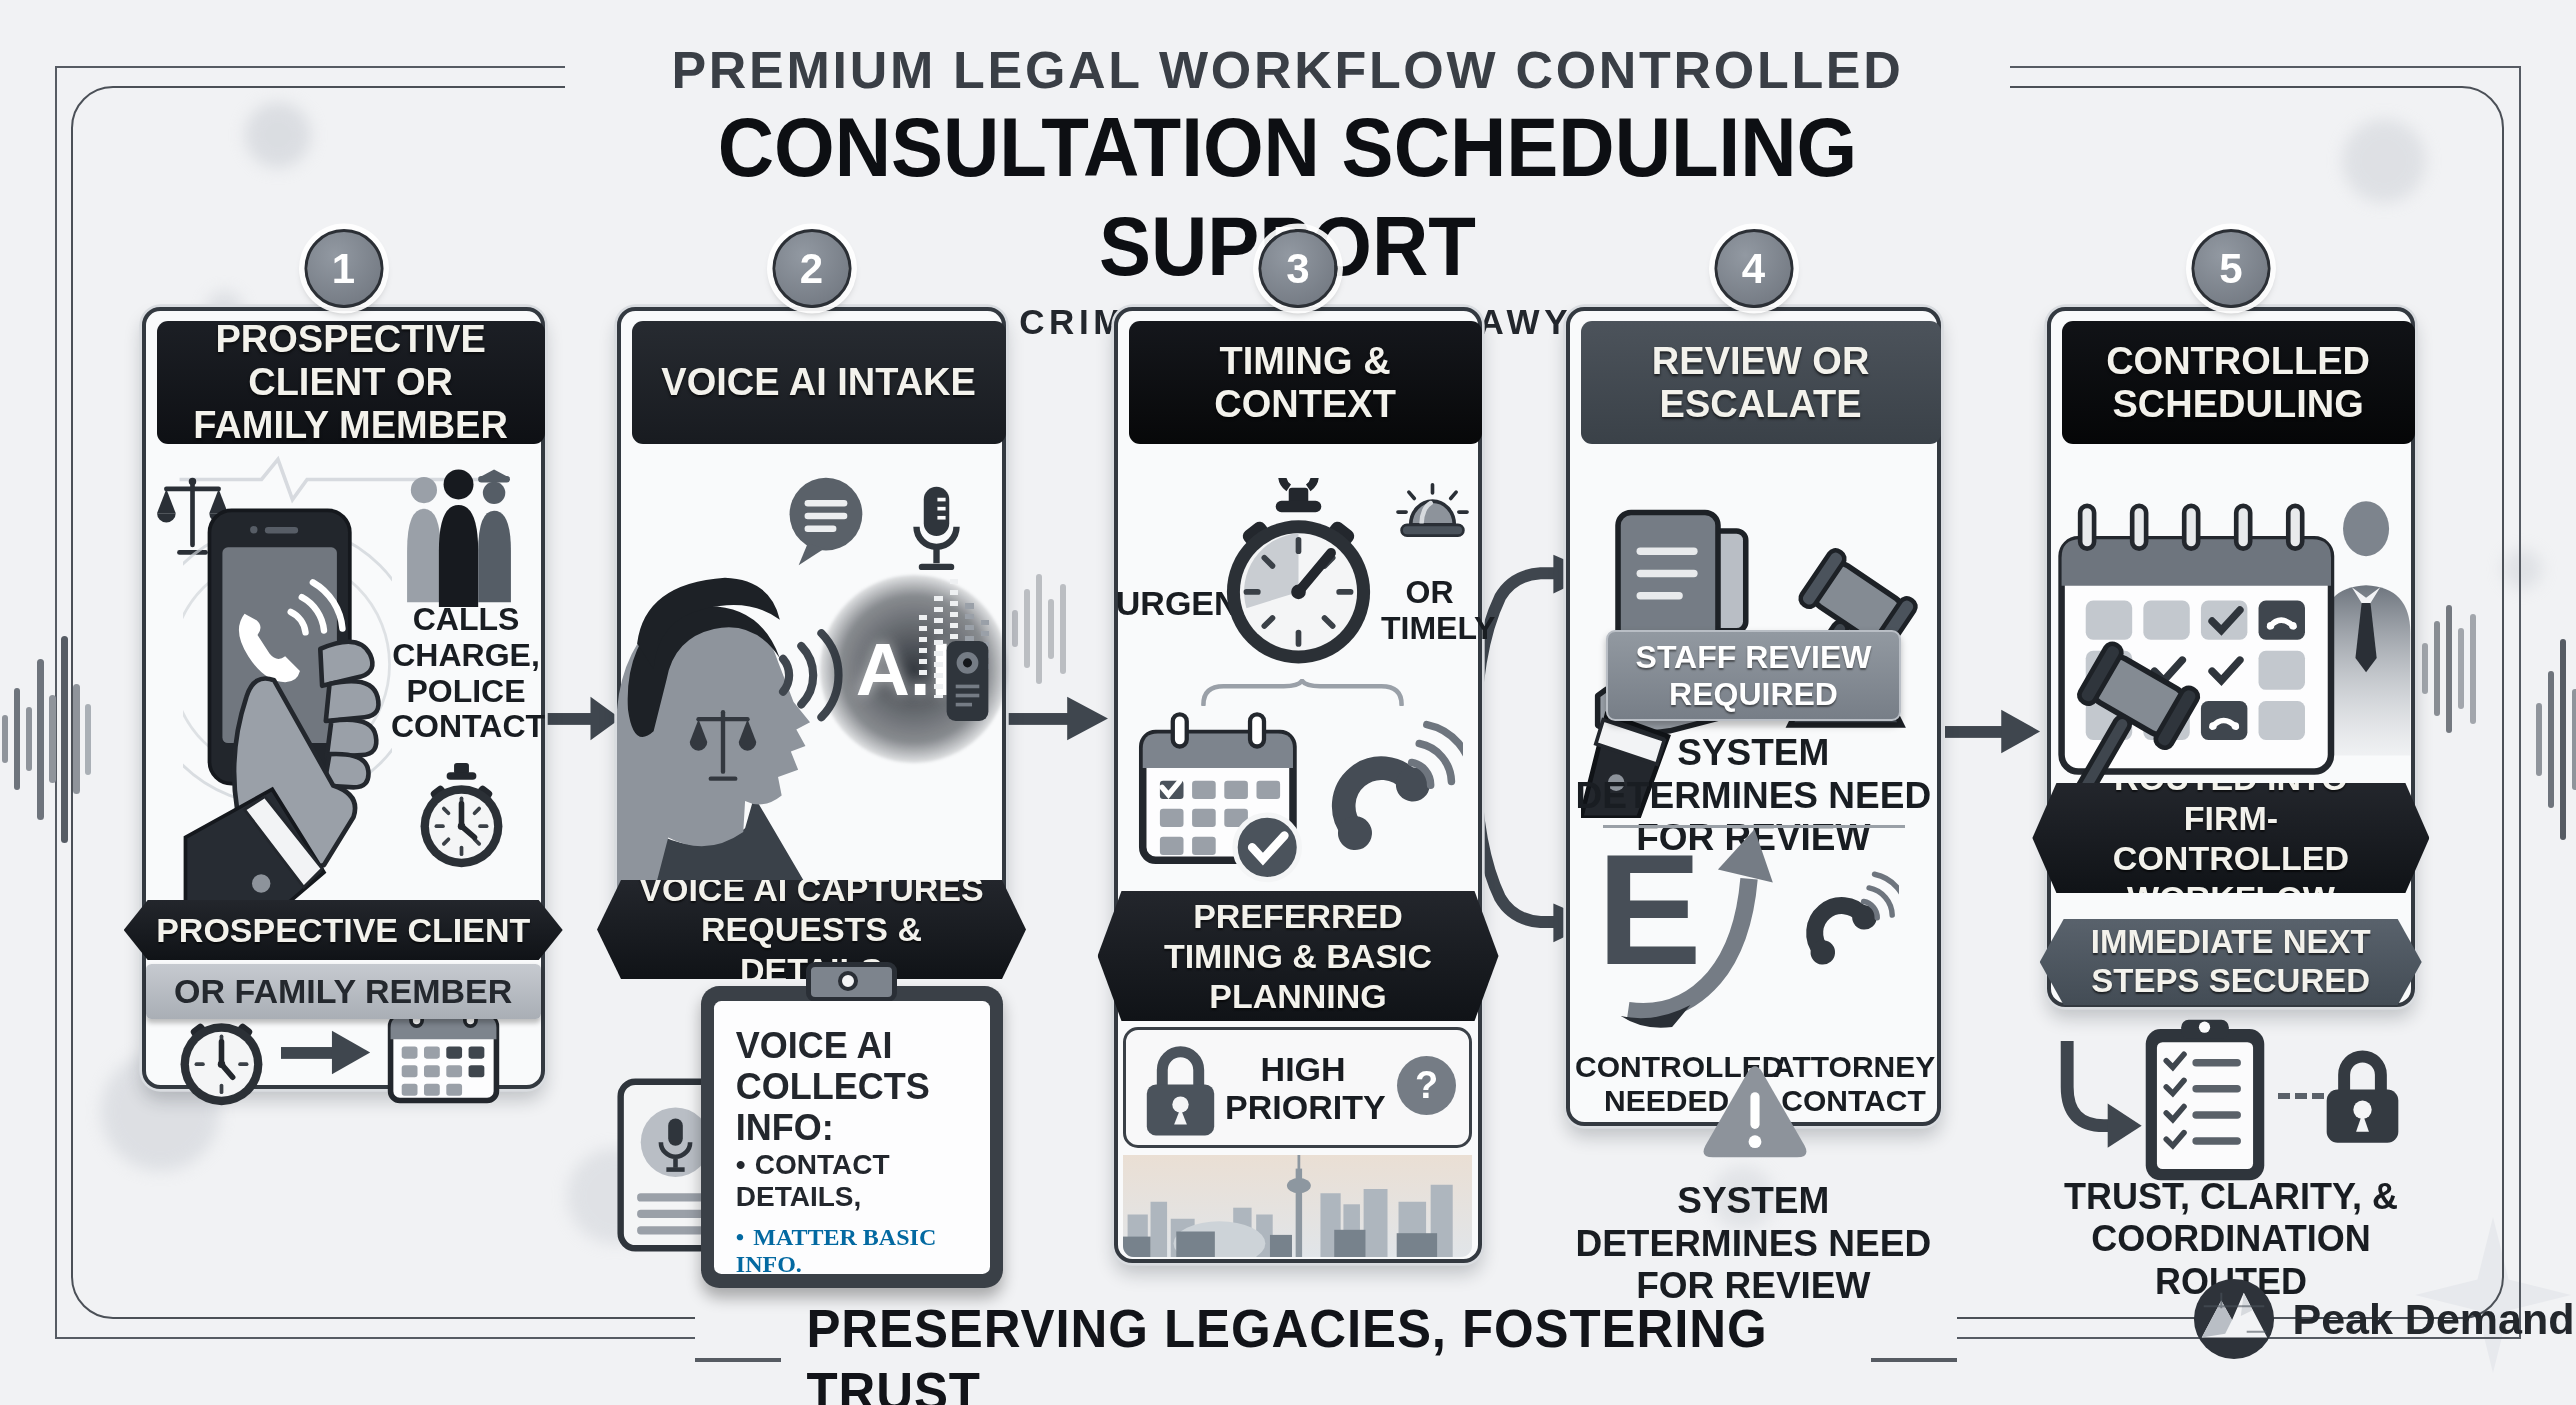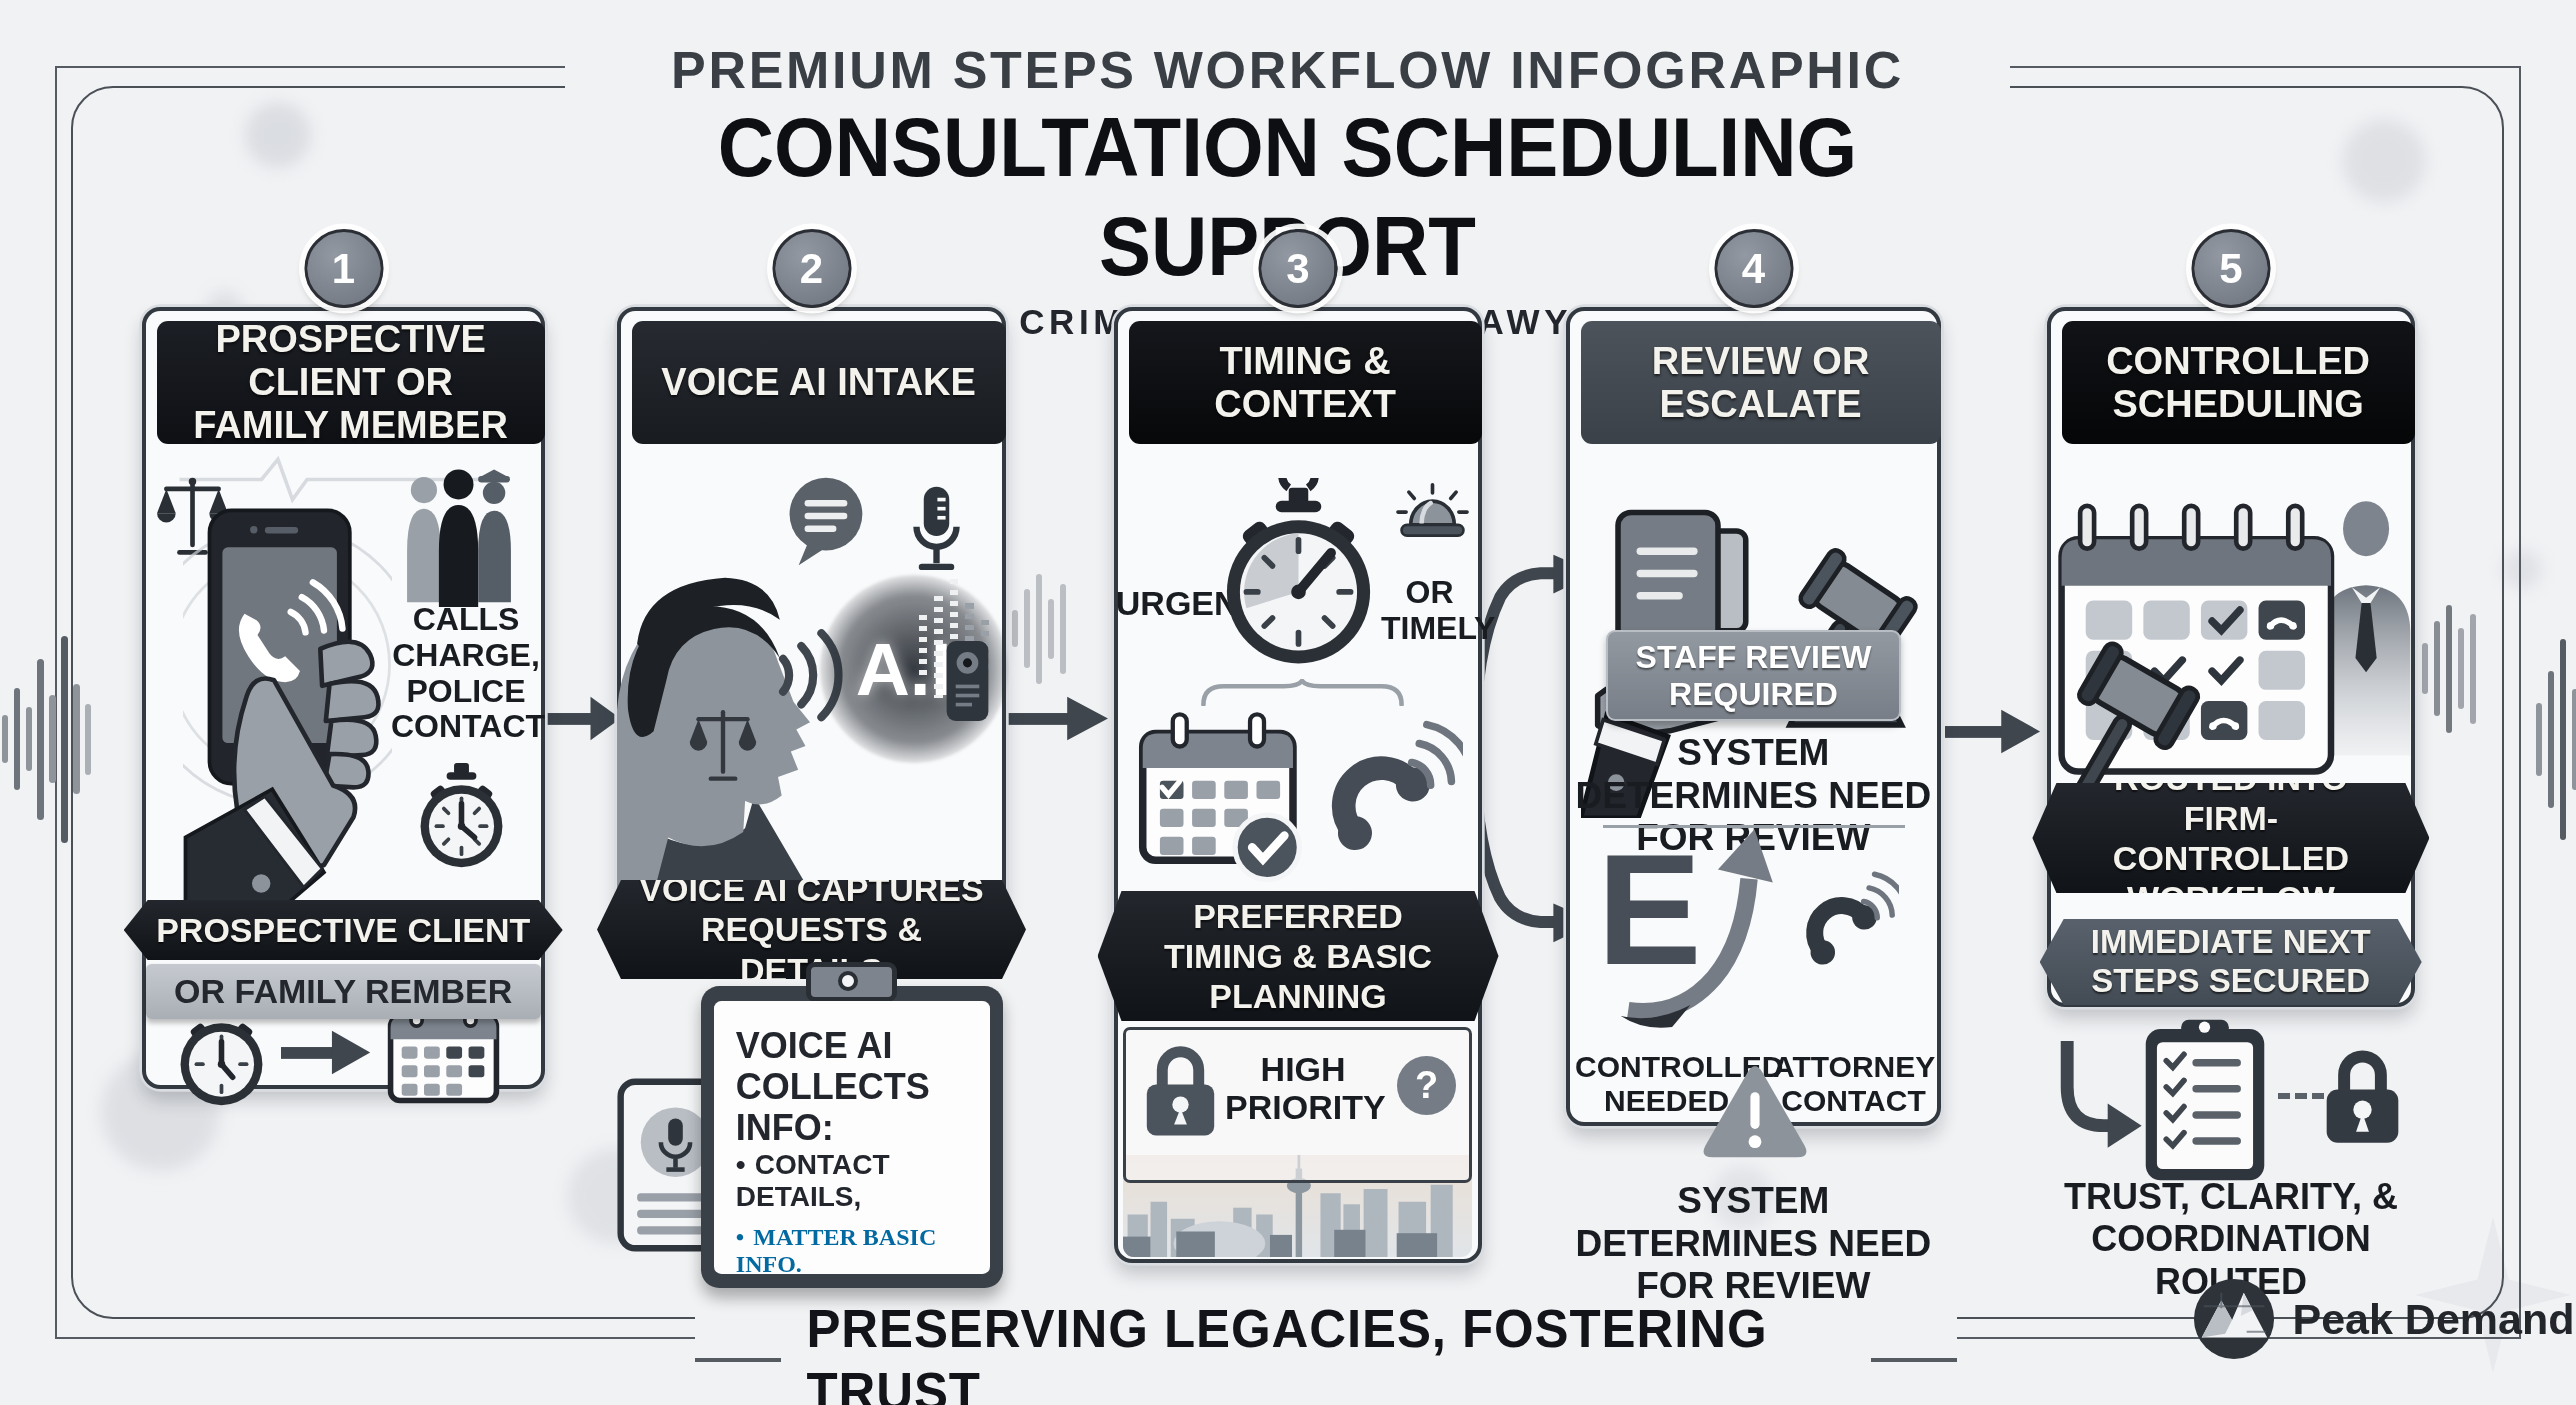--- a/index.html
+++ b/index.html
@@ -102,21 +102,21 @@
   </div>
   <div class="wavebars" style="left:2422px;top:600px;height:137px;opacity:.8">
     <i style="height:51px"></i>
       <i style="height:95px;background:#6e747c"></i>
       <i style="height:128px;background:#565c64"></i>
       <i style="height:81px"></i>
       <i style="height:110px"></i>
   </div>
 
   <div class="header">
-    <div class="kicker">PREMIUM STEPS WORKFLOW INFOGRAPHIC</div>
+    <div class="kicker">PREMIUM LEGAL WORKFLOW CONTROLLED</div>
     <div class="title">CONSULTATION SCHEDULING SUPPORT</div>
     <div class="subrow">
       <span class="dash-thin"></span>
         <span class="dash-thick"></span>
       <span class="subtitle">FOR CRIMINAL DEFENSE LAWYERS</span>
       <span class="dash-thick"></span>
         <span class="dash-thin"></span>
     </div>
   </div>
 
@@ -476,21 +476,21 @@
         <path d="M98 46 a24 24 0 0 1 20 24"></path>
           <path d="M106 26 a42 42 0 0 1 34 40"></path>
           <path d="M114 6 a60 60 0 0 1 48 56"></path>
       </g>
     </svg>
 
     <div class="banner" style="left:-16.5px;top:662px;width:401px;height:130px;font-size:34px;">
         <span style="max-width:329px">COLLECT PREFERRED TIMING &amp; BASIC PLANNING CONTEXT</span>
       </div>
 
-    <div class="abs" style="left:9.1px;top:798px;width:349px;height:156px;border:3.7px solid #3a4047;border-radius:7px;background:rgba(246,247,248,.6);z-index:5;">
+    <div class="abs" style="left:9.1px;top:798px;width:349px;height:121px;border:3.7px solid #3a4047;border-radius:15px;background:rgba(246,247,248,.6);z-index:5;">
       <svg class="abs" style="left:14.6px;top:9.1px" width="79" height="102" viewBox="0 0 86 112">
         <path d="M23 52 V34 a20 20 0 0 1 40 0 V52" fill="none" stroke="#4b535c" stroke-width="12"></path>
         <rect x="6" y="50" width="74" height="56" rx="10" fill="#4b535c"></rect>
         <circle cx="43" cy="72" r="9" fill="#f4f5f6"></circle>
           <path d="M43 76 l-7 18 h14 Z" fill="#f4f5f6"></path>
       </svg>
       <div class="label" style="left:99px;top:20px;width:156px;font-size:34px;"><span>HIGH PRIORITY</span></div>
       <div class="qcircle" style="left:271px;top:25.6px;width:59px;height:59px;font-size:38px;">
           <span>?</span>
         </div>

